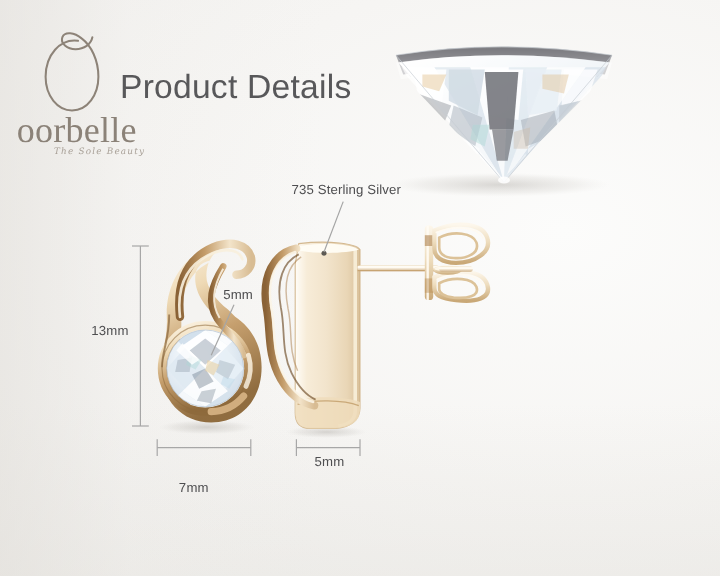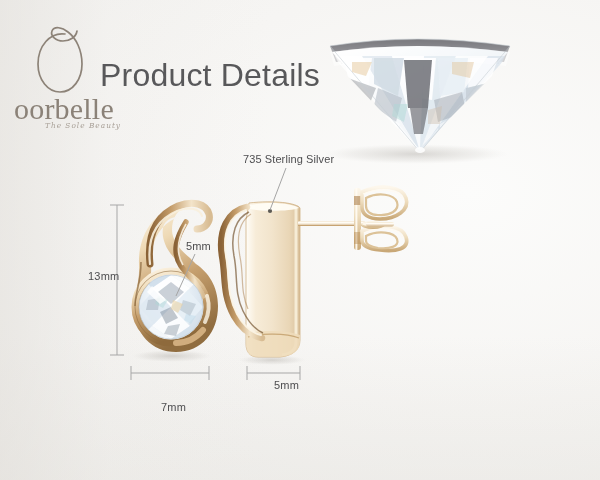--- a/index.html
+++ b/index.html
@@ -72,21 +72,21 @@
     white-space: nowrap;
     transform: scale(0.92);
     transform-origin: center top;
   }
 
   
   #title {
     position: absolute;
     left: 100px;
     top: 57px;
-    font-size: 32px;
+    font-size: 28px;
     font-weight: 400;
     color: #58585a;
     letter-spacing: 0.2px;
     white-space: nowrap;
   }
 
   
   .ann-label {
     position: absolute;
     font-size: 11px;
@@ -97,21 +97,20 @@
   #ann-925 { left: 243px; top: 153px; }
   #ann-5mm-stone { left: 186px; top: 240px; font-size: 11px; color: #4b4b4d; }
 
   
   .dim-text {
     position: absolute;
     font-size: 11px;
     color: #4e4e50;
     white-space: nowrap;
     letter-spacing: 0.2px;
-    margin-left: 12px;
   }
   #dim-13mm { left: 76px; top: 270px; }
   #dim-7mm  { left: 149px; top: 401px; }
   #dim-5mm-side { left: 262px; top: 379px; }
 
   
   #lines {
     position: absolute;
     inset: 0;
     width: 600px;

